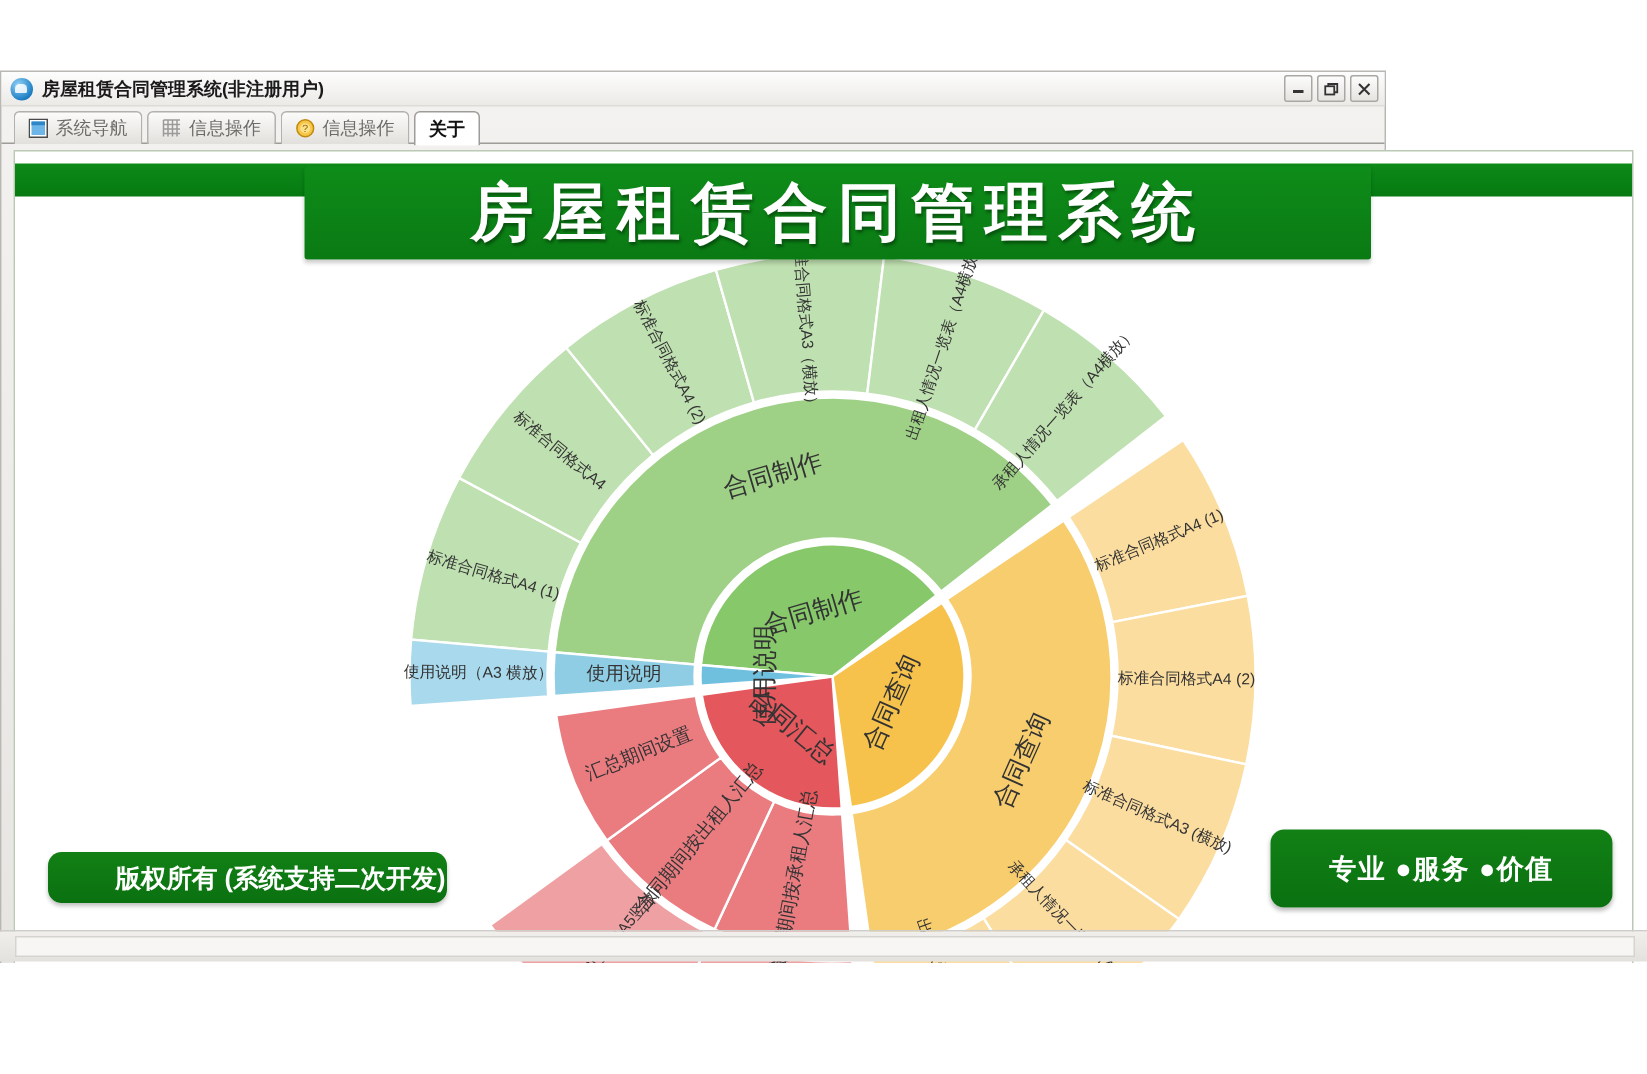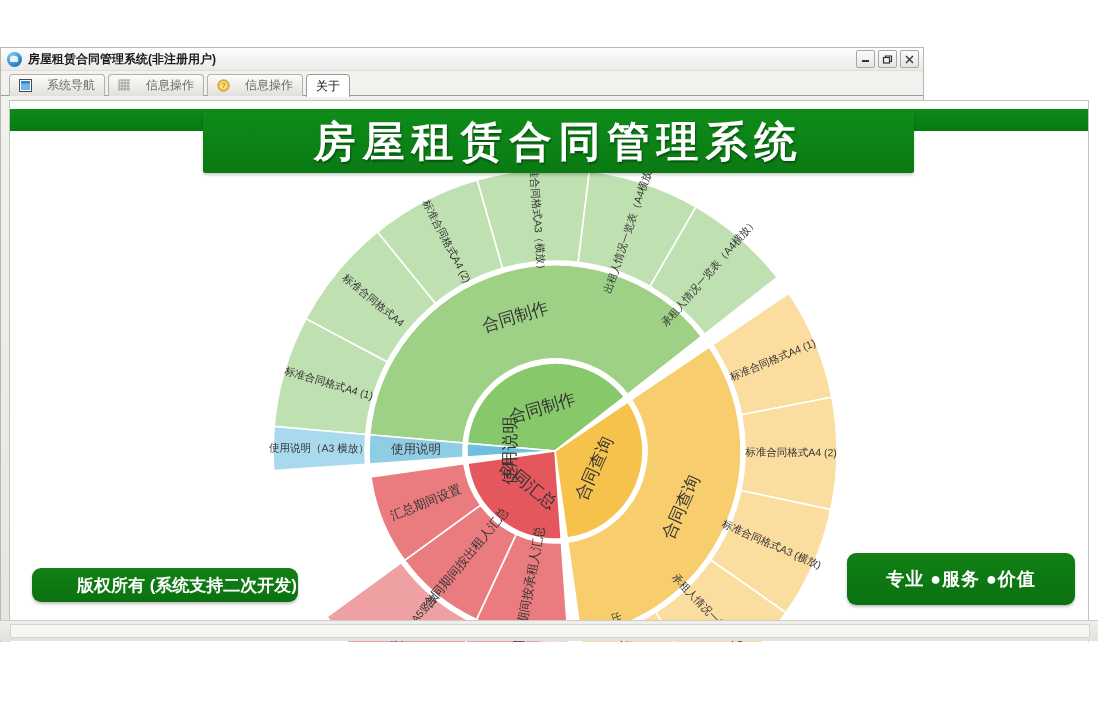--- a/index.html
+++ b/index.html
@@ -48,29 +48,29 @@
   .win-btn svg{display:block;}
 
   
   #tab-strip{
     position:relative;height:23px;margin-top:2px;padding-left:8px;
     display:flex;align-items:flex-end;gap:3px;
     border-bottom:1px solid #9e9c98;
     box-sizing:border-box;
   }
   .tab{
-    height:21px;padding:0 9px;display:flex;align-items:center;gap:15px;
+    height:21px;padding:0 9px;display:flex;align-items:center;gap:5px;
     font-size:12px;color:#6d6b68;
     background:linear-gradient(#fbfbfa,#e2e0dc);
     border:1px solid #b3b1ad;border-bottom:none;
     border-radius:4px 4px 0 0;cursor:pointer;white-space:nowrap;
     position:relative;top:1px;
   }
   .tab.active{
-    background:#ffffff;color:#111;font-weight:normal;
+    background:#ffffff;color:#111;font-weight:bold;
     height:22px;top:2px;border-color:#9e9c98;
   }
   .tab-icon{width:13px;height:13px;flex:none;display:block;}
 
   
   #content-pane{
     position:absolute;left:8px;top:52px;width:1080px;height:562px;
     background:#ffffff;border:1px solid #b9c9b4;
     box-sizing:border-box;overflow:hidden;
   }

